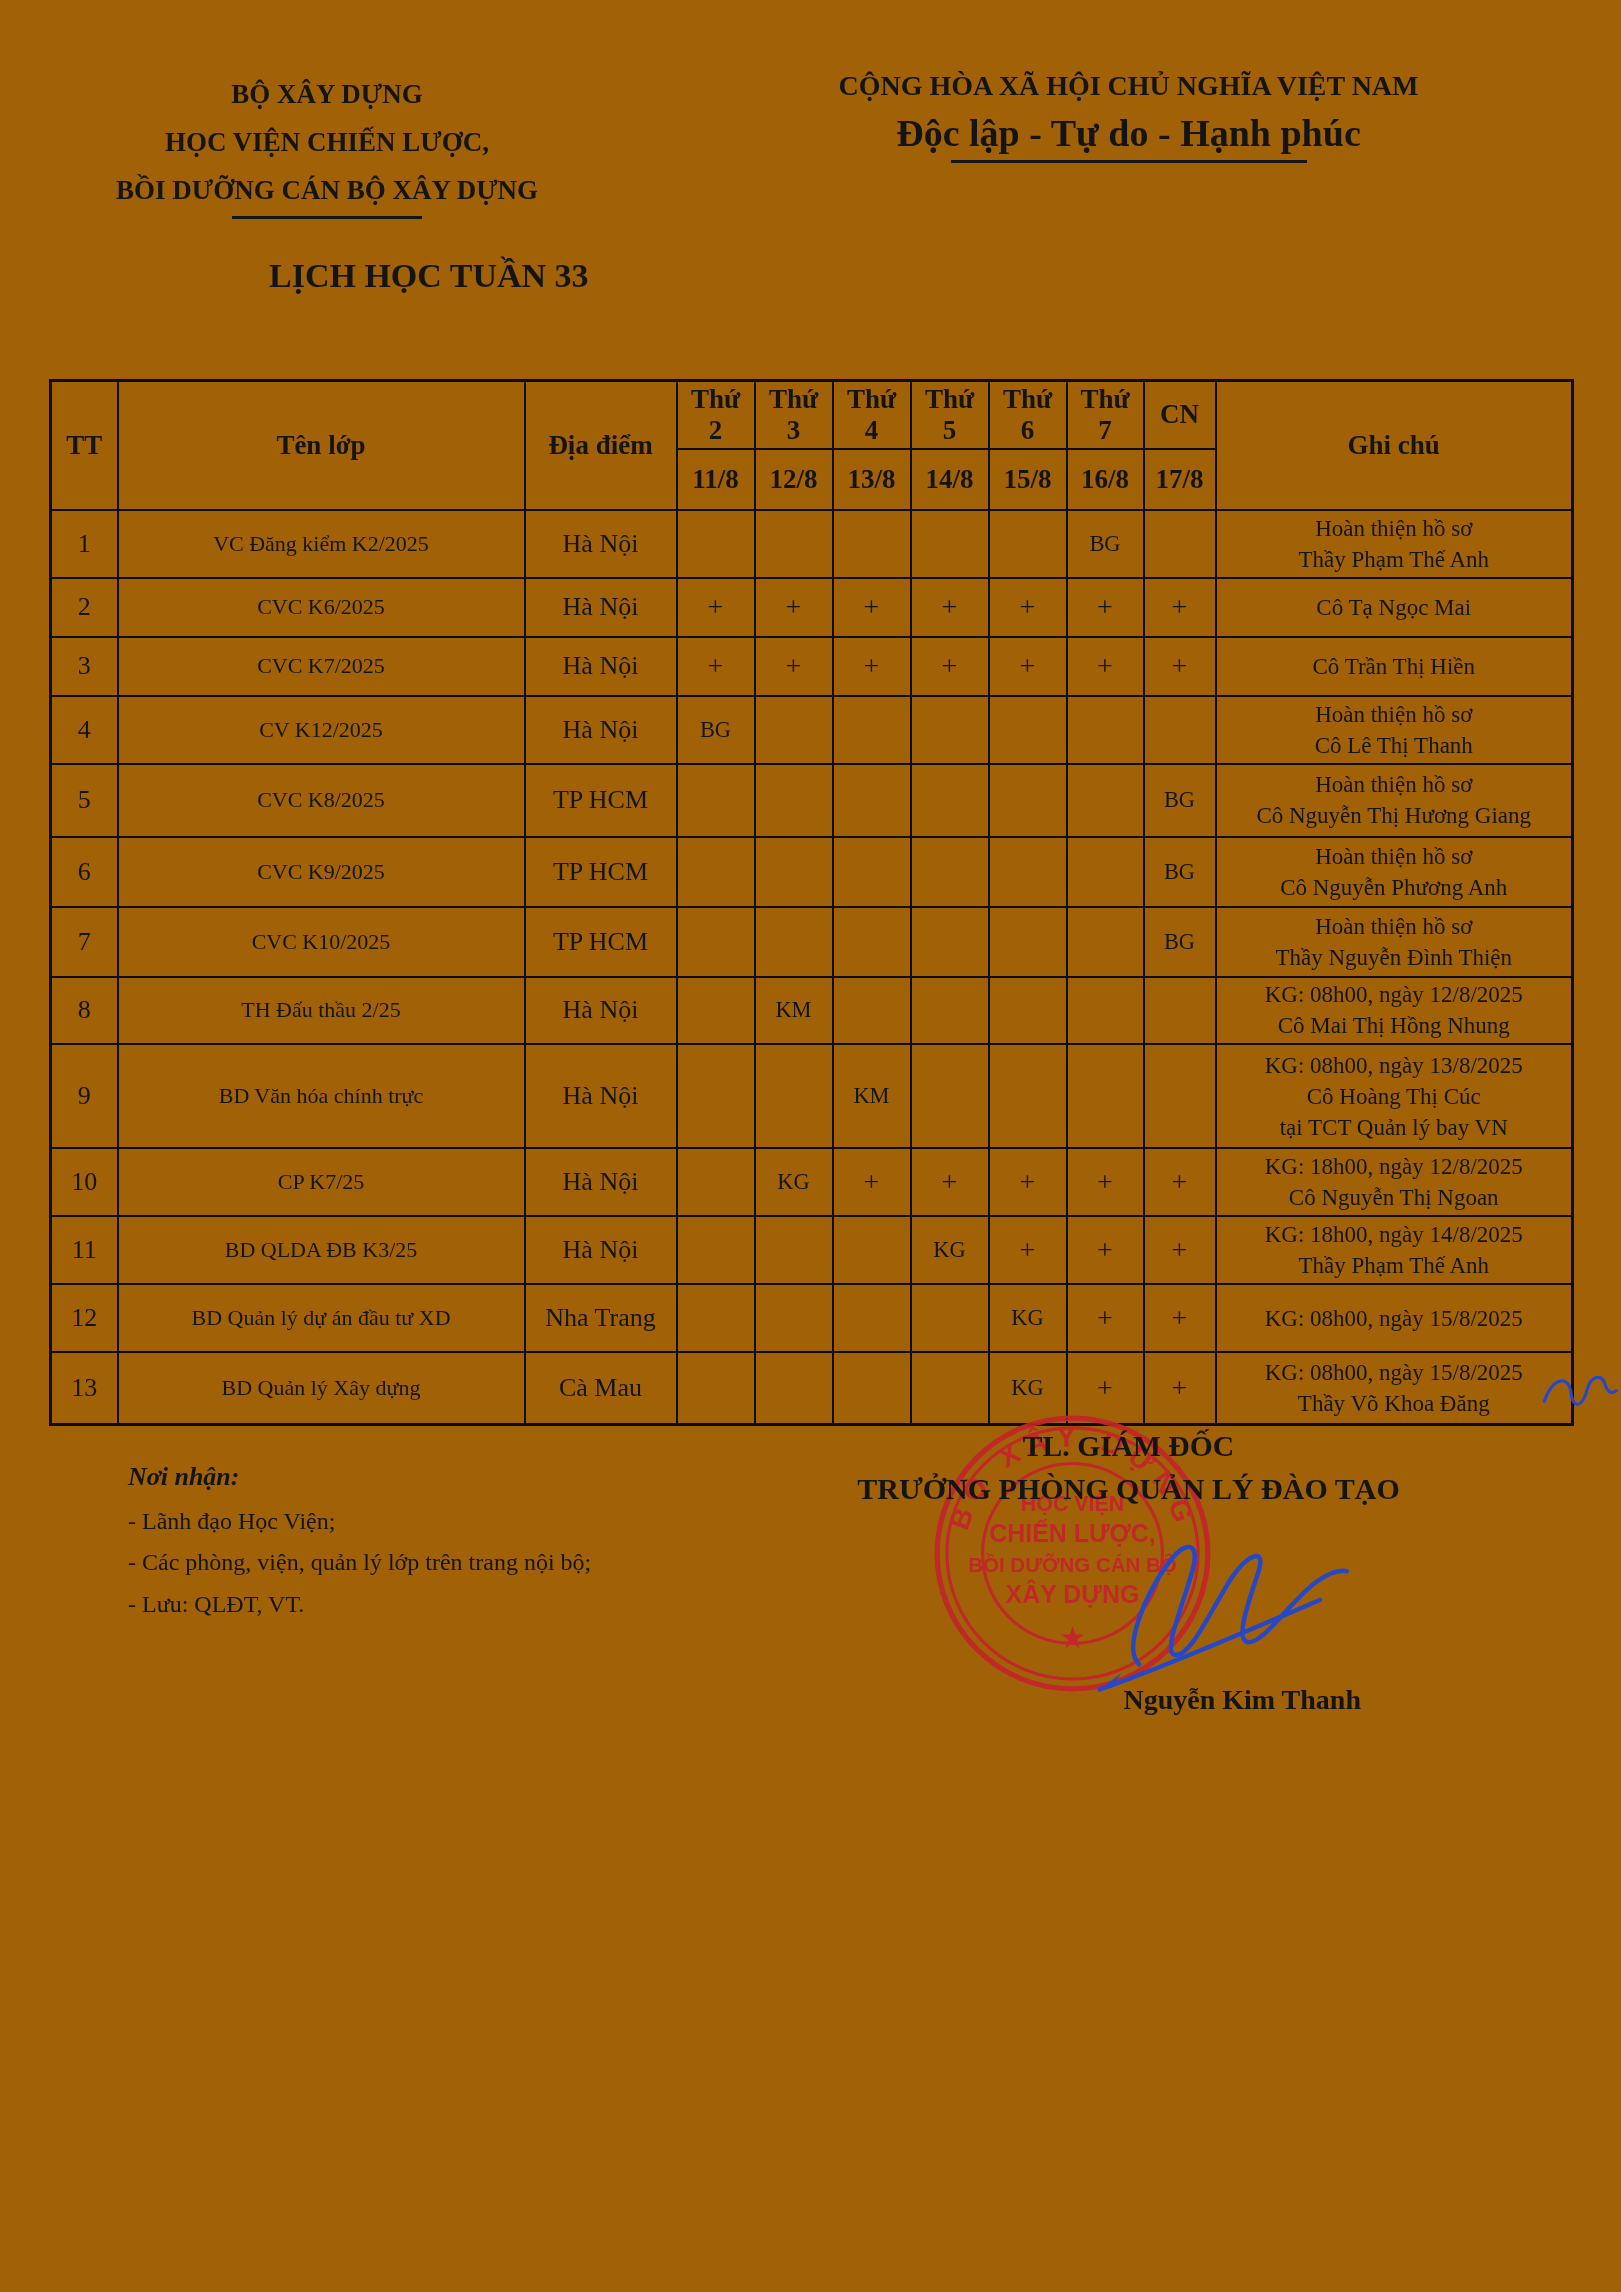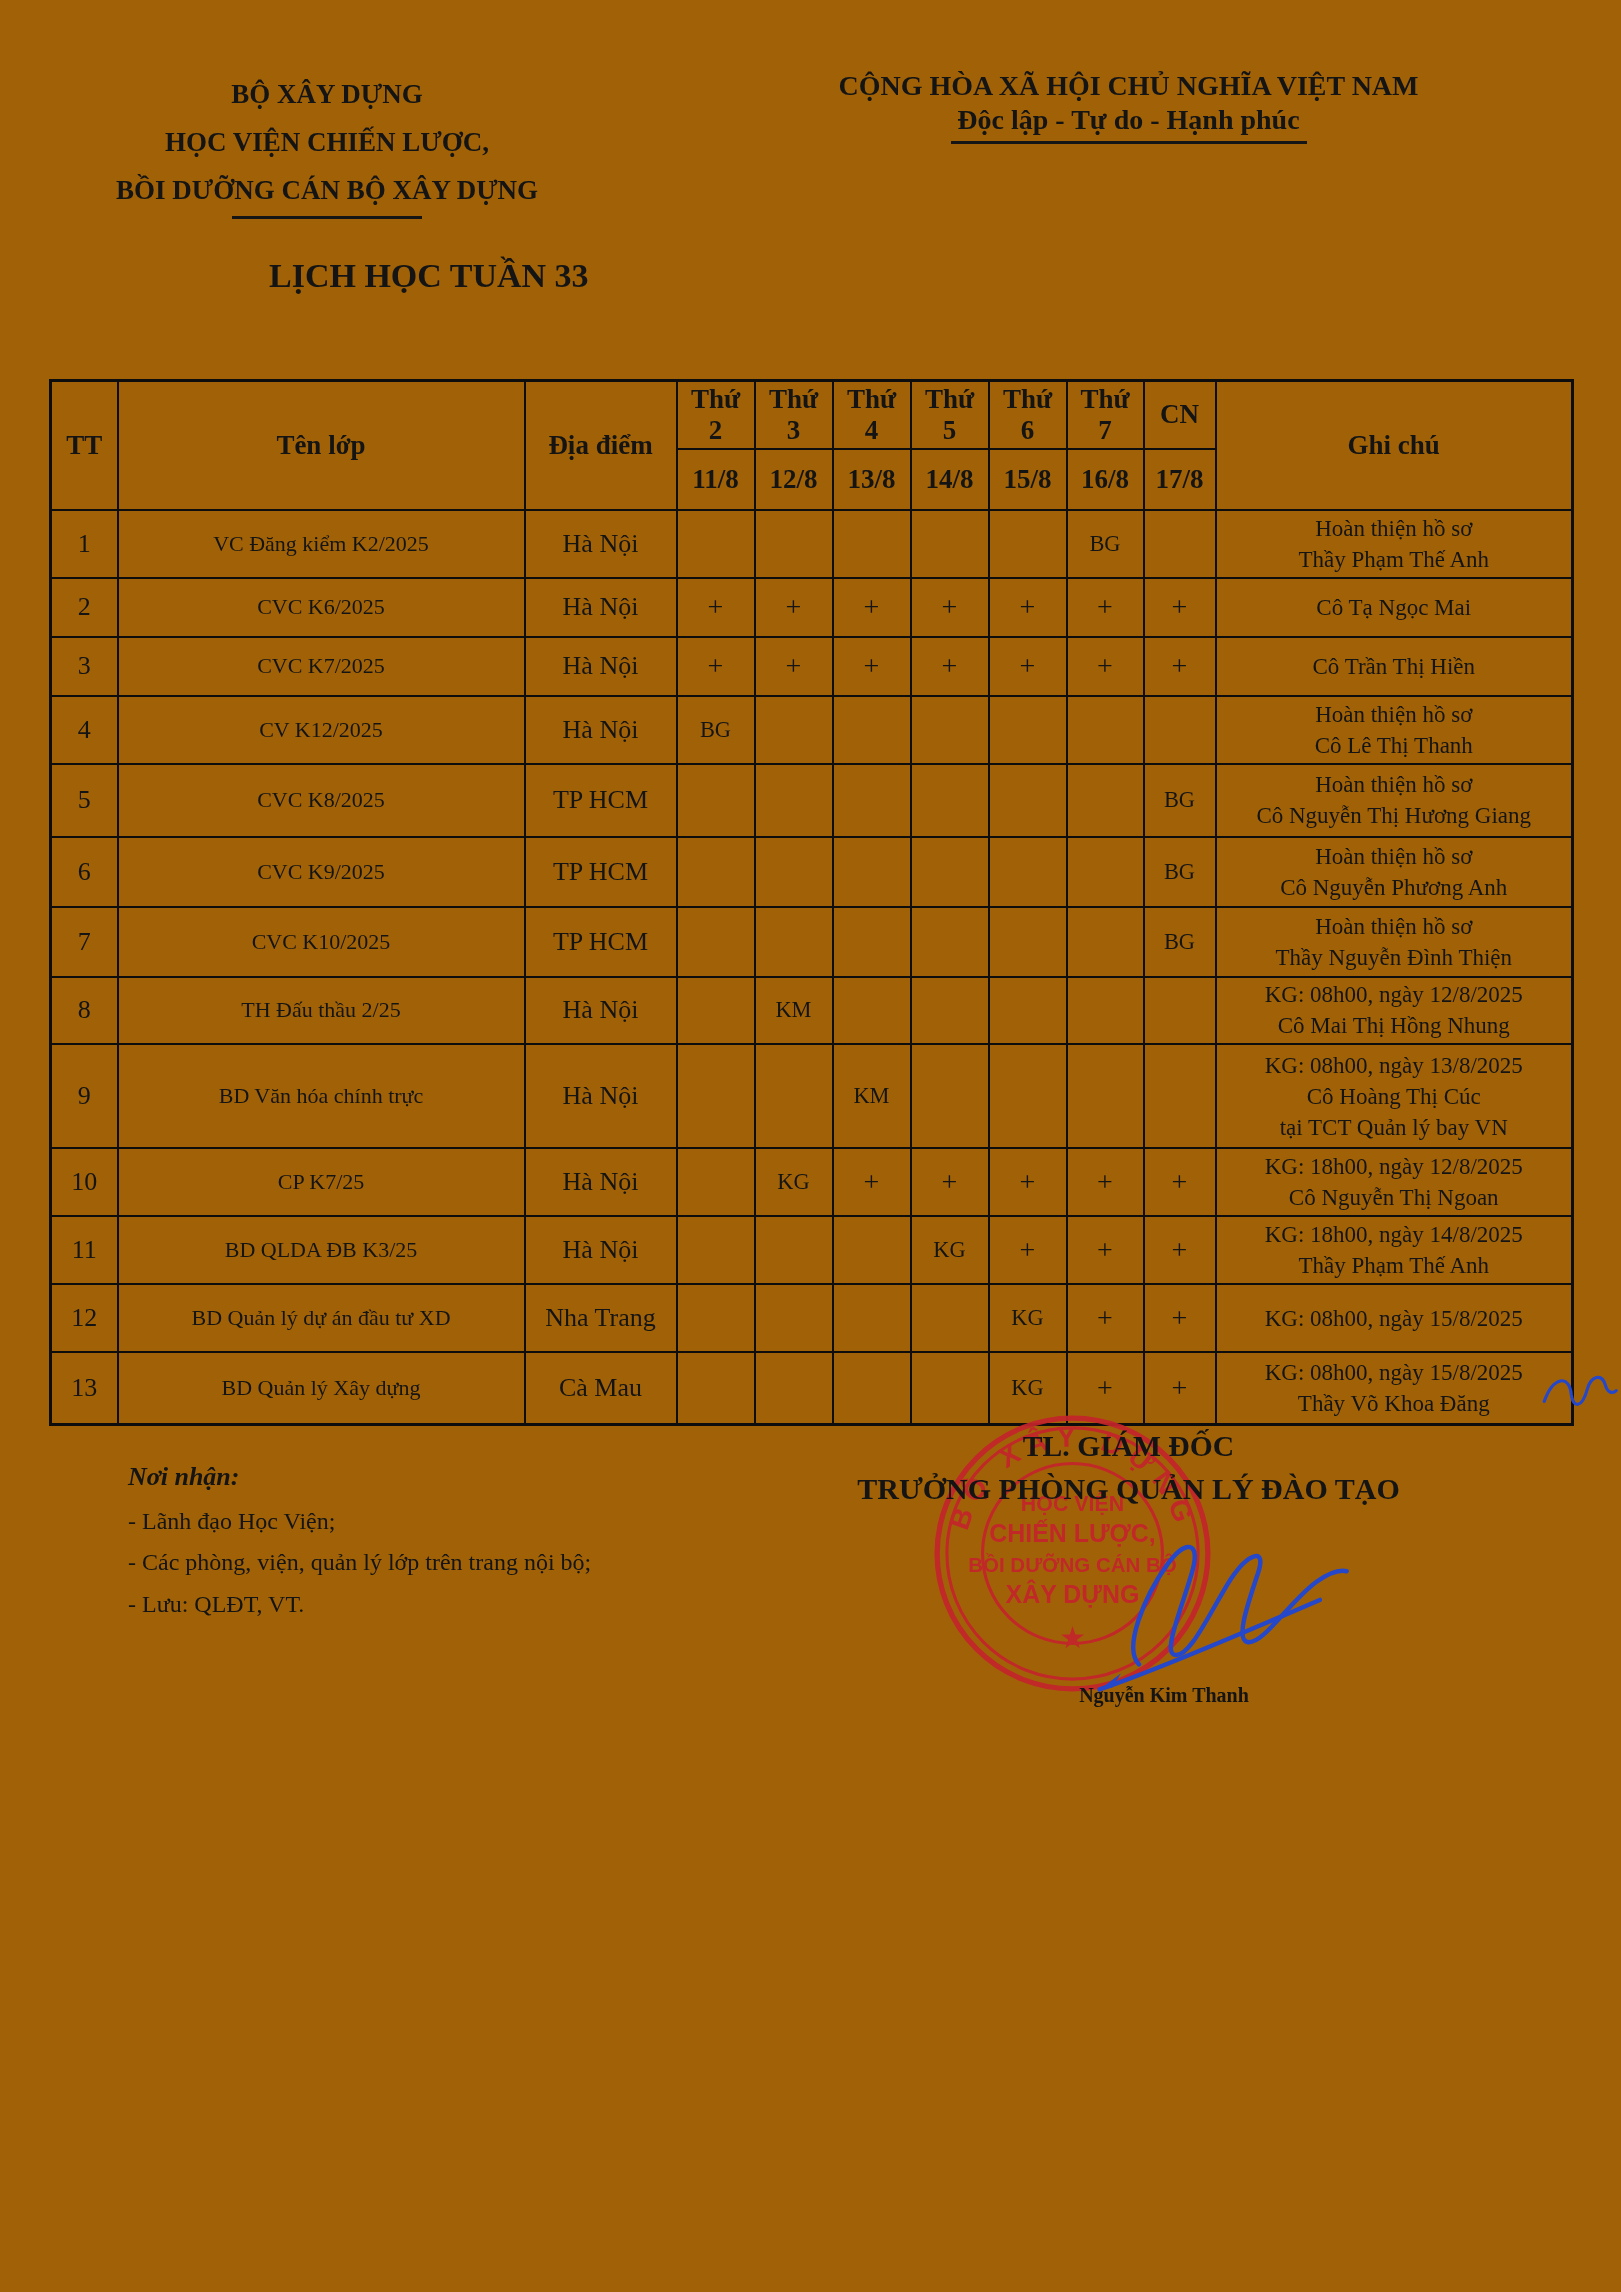--- a/index.html
+++ b/index.html
@@ -15,21 +15,21 @@
   .org-block{
     position:absolute;left:76px;top:70px;width:502px;
     text-align:center;font-weight:bold;font-size:27px;line-height:1.78;
   }
   .org-underline{width:190px;height:2.7px;background:#151515;margin:1.8px auto 0;}
   .national-block{
     position:absolute;left:833px;top:70px;width:591px;
     text-align:center;font-weight:bold;
   }
   .national-line1{font-size:28px;}
-  .national-line2{font-size:28px;margin-top:2px;}
+  .national-line2{font-size:38px;margin-top:9px;}
   .national-underline{width:356px;height:2.7px;background:#151515;margin:5.4px auto 0;}
   .doc-title{
     position:absolute;left:269px;top:253px;width:1075px;
     text-align:left;font-weight:bold;font-size:34px;line-height:1.35;
   }
   
   table.schedule{
     position:absolute;left:49px;top:379px;width:1522px;
     border-collapse:collapse;table-layout:fixed;
     border:3.6px solid #0d0d0d;
@@ -69,21 +69,21 @@
   .recipients-heading{font-weight:bold;font-style:italic;font-size:26px;margin-bottom:9px;}
   .recipients-line{font-size:24px;line-height:1.72;}
   .sig-block{
     position:absolute;left:833px;top:1430px;width:591px;
     text-align:center;font-weight:bold;z-index:3;
   }
   .sig-line1{font-size:29.6px;}
   .sig-line2{font-size:30px;margin-top:9px;white-space:nowrap;}
   .sig-name{
     position:absolute;left:967px;top:1684px;width:394px;
-    text-align:center;font-weight:bold;font-size:20px;z-index:3;
+    text-align:right;font-weight:bold;font-size:28px;z-index:3;
   }
   .stamp-wrap{position:absolute;left:930px;top:1411px;width:285px;height:285px;z-index:2;opacity:.92;}
   .signature-wrap{position:absolute;left:1085px;top:1514px;width:278px;height:188px;z-index:4;}
   .scribble-wrap{position:absolute;left:1537px;top:1360px;width:81px;height:63px;z-index:4;}
 </style>
 </head>
 <body>
 
 <div class="page">
 

